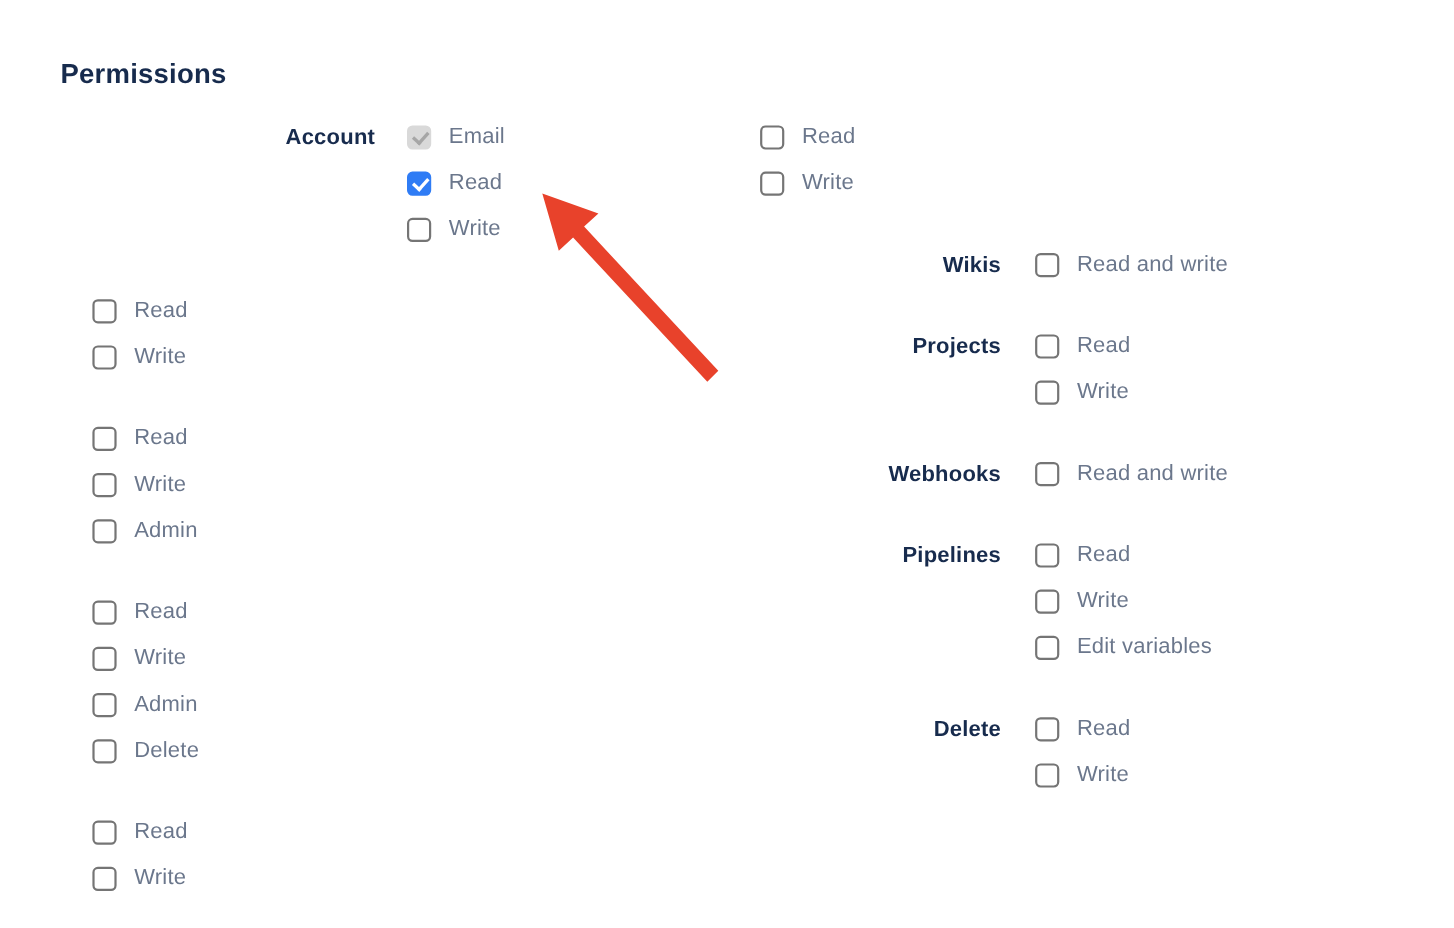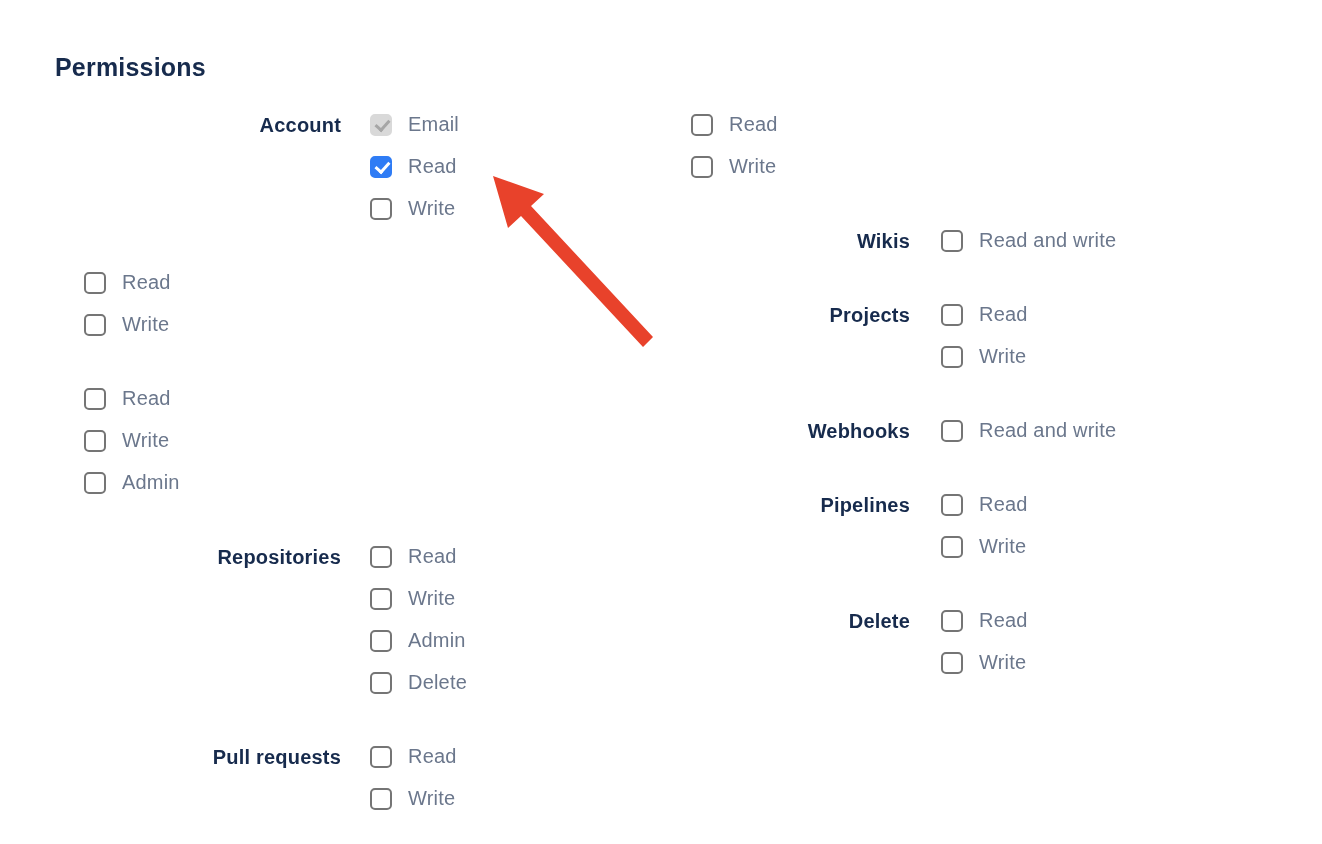--- a/index.html
+++ b/index.html
@@ -115,42 +115,40 @@
               <span class="checkbox"></span>
               <span class="option-label">Write</span>
             </label>
             <label class="perm-row">
               <span class="checkbox"></span>
               <span class="option-label">Admin</span>
             </label>
           </div>
         </div>
         <div class="perm-group">
-          <div class="perm-label">Repositories</div>
           <div class="perm-options">
             <label class="perm-row">
               <span class="checkbox"></span>
               <span class="option-label">Read</span>
             </label>
             <label class="perm-row">
               <span class="checkbox"></span>
               <span class="option-label">Write</span>
             </label>
             <label class="perm-row">
               <span class="checkbox"></span>
               <span class="option-label">Admin</span>
             </label>
             <label class="perm-row">
               <span class="checkbox"></span>
               <span class="option-label">Delete</span>
             </label>
           </div>
         </div>
         <div class="perm-group">
-          <div class="perm-label">Pull requests</div>
           <div class="perm-options">
             <label class="perm-row">
               <span class="checkbox"></span>
               <span class="option-label">Read</span>
             </label>
             <label class="perm-row">
               <span class="checkbox"></span>
               <span class="option-label">Write</span>
             </label>
           </div>
@@ -203,20 +201,24 @@
         <div class="perm-group">
           <div class="perm-label">Pipelines</div>
           <div class="perm-options">
             <label class="perm-row">
               <span class="checkbox"></span>
               <span class="option-label">Read</span>
             </label>
             <label class="perm-row">
               <span class="checkbox"></span>
               <span class="option-label">Write</span>
+            </label>
+            <label class="perm-row">
+              <span class="checkbox"></span>
+              <span class="option-label">Edit variables</span>
             </label>
           </div>
         </div>
         <div class="perm-group">
           <div class="perm-label">Delete</div>
           <div class="perm-options">
             <label class="perm-row">
               <span class="checkbox"></span>
               <span class="option-label">Read</span>
             </label>

